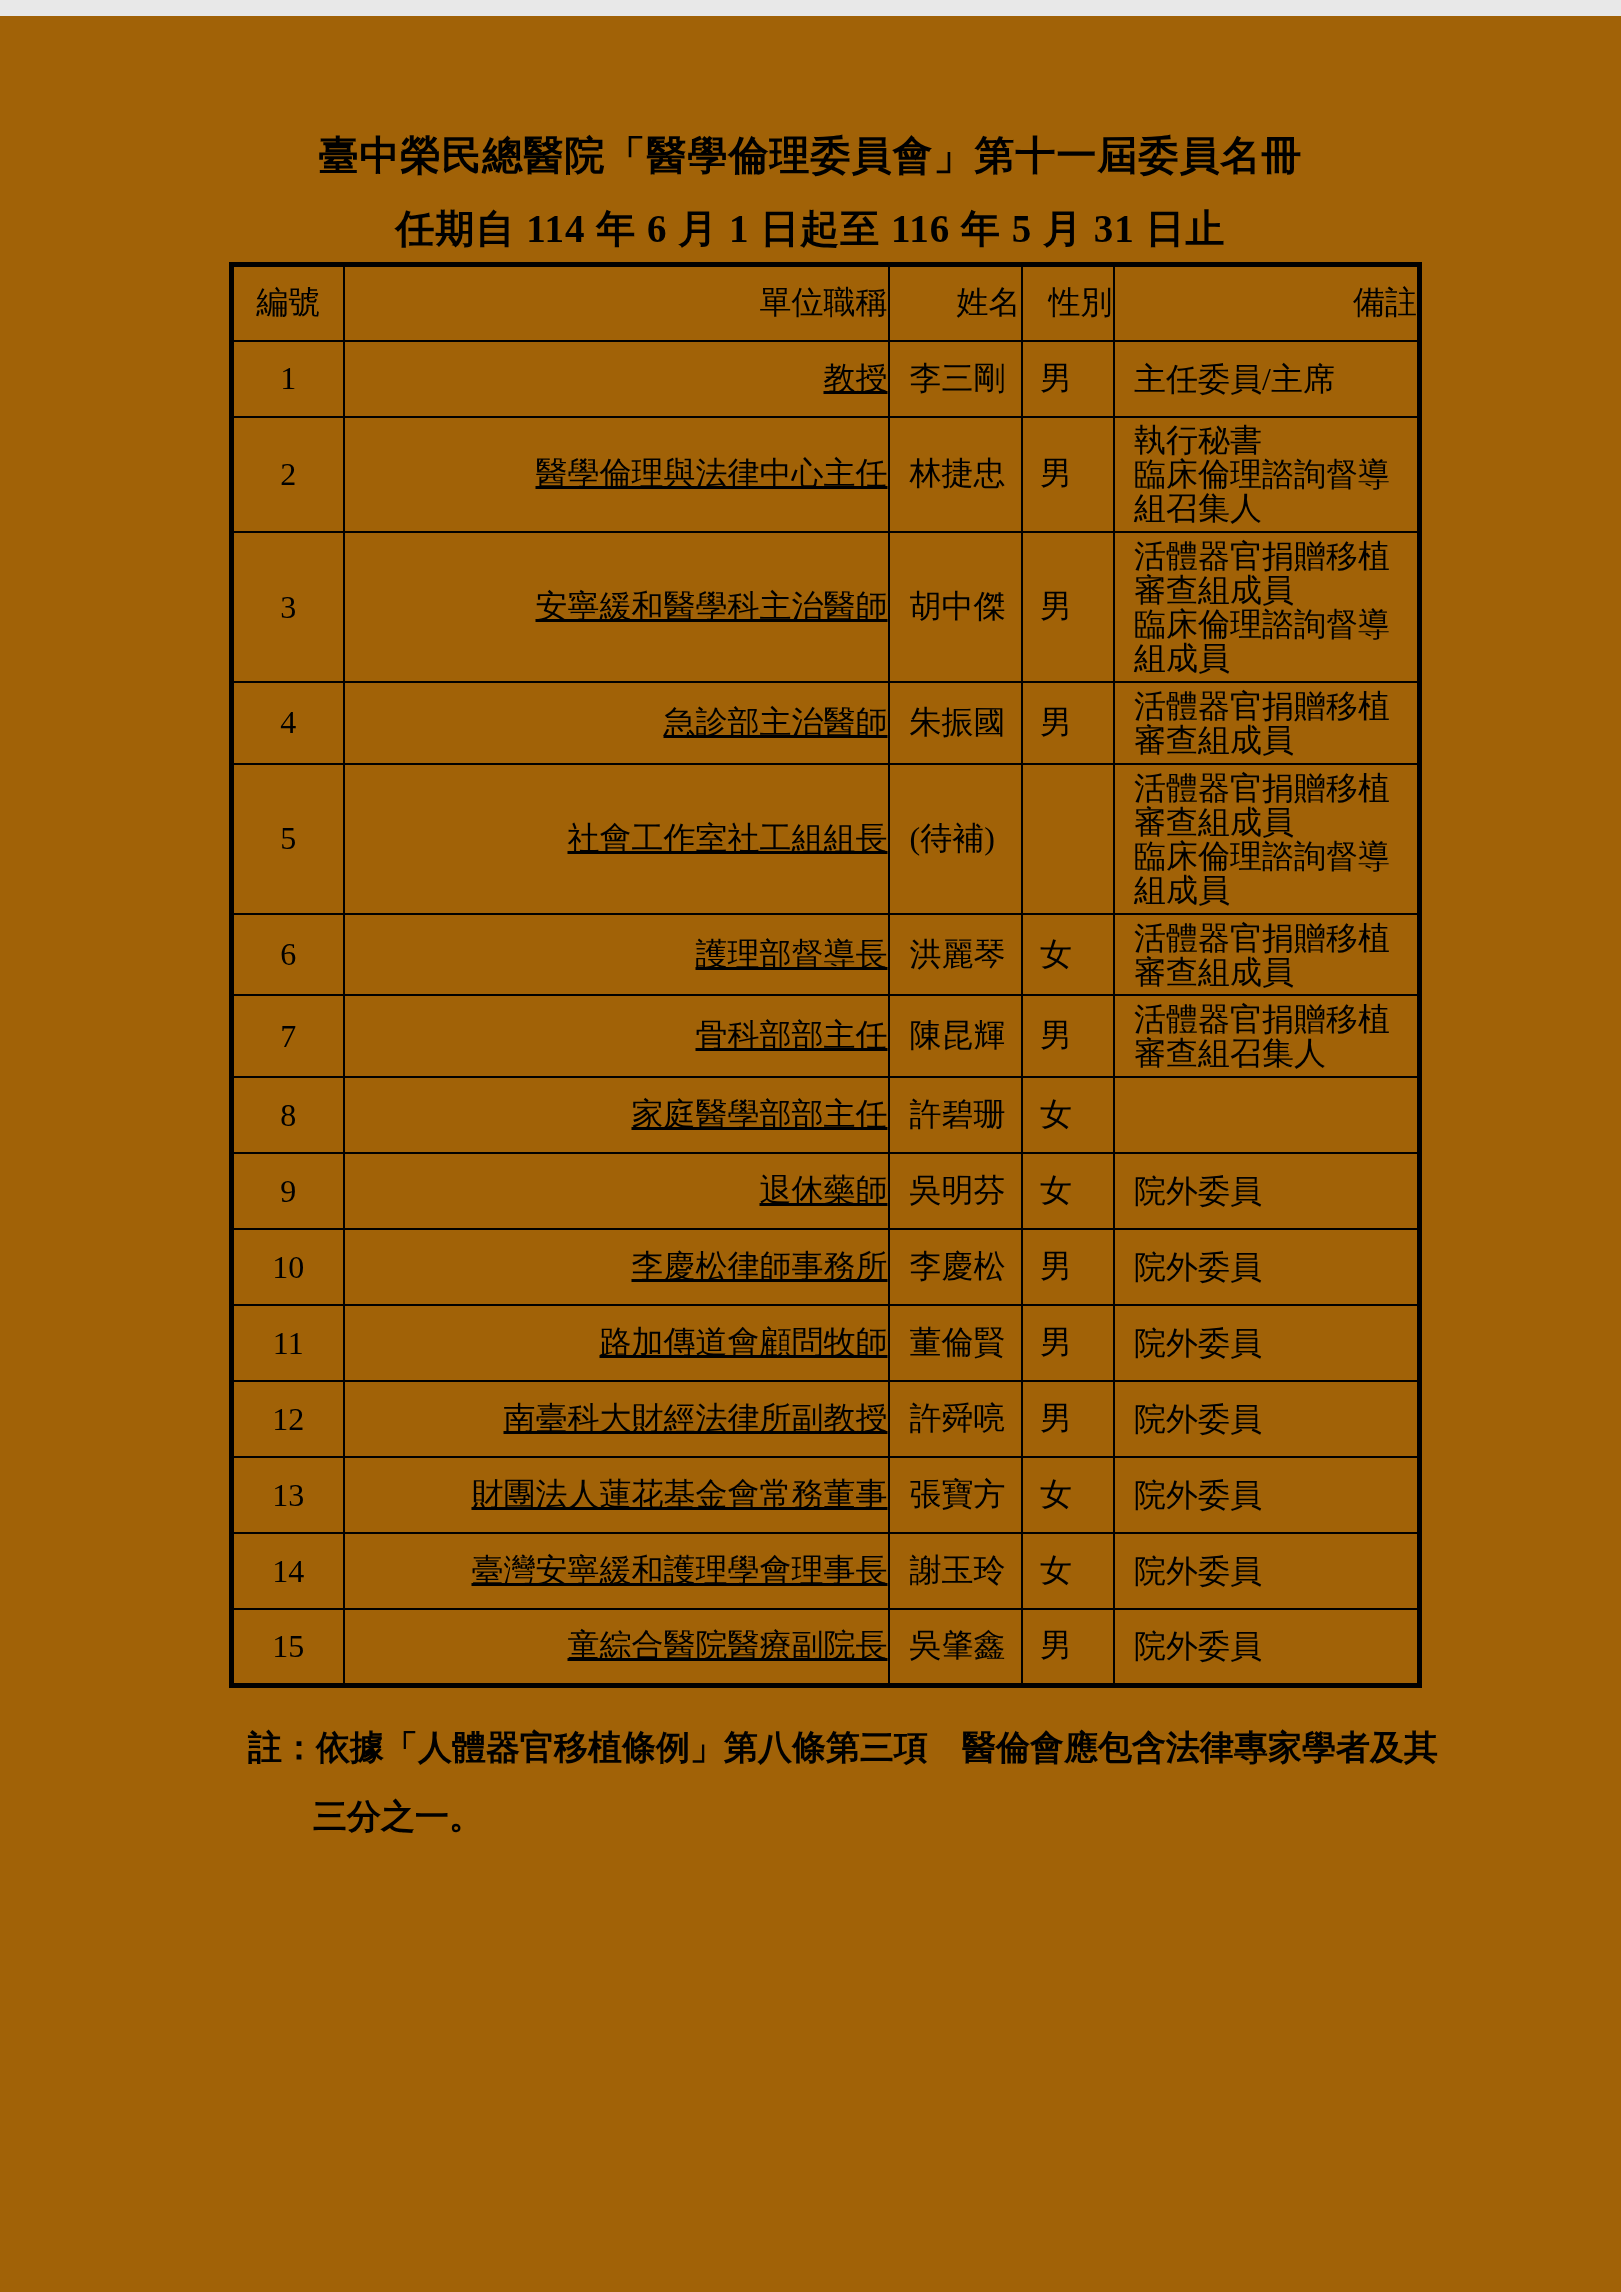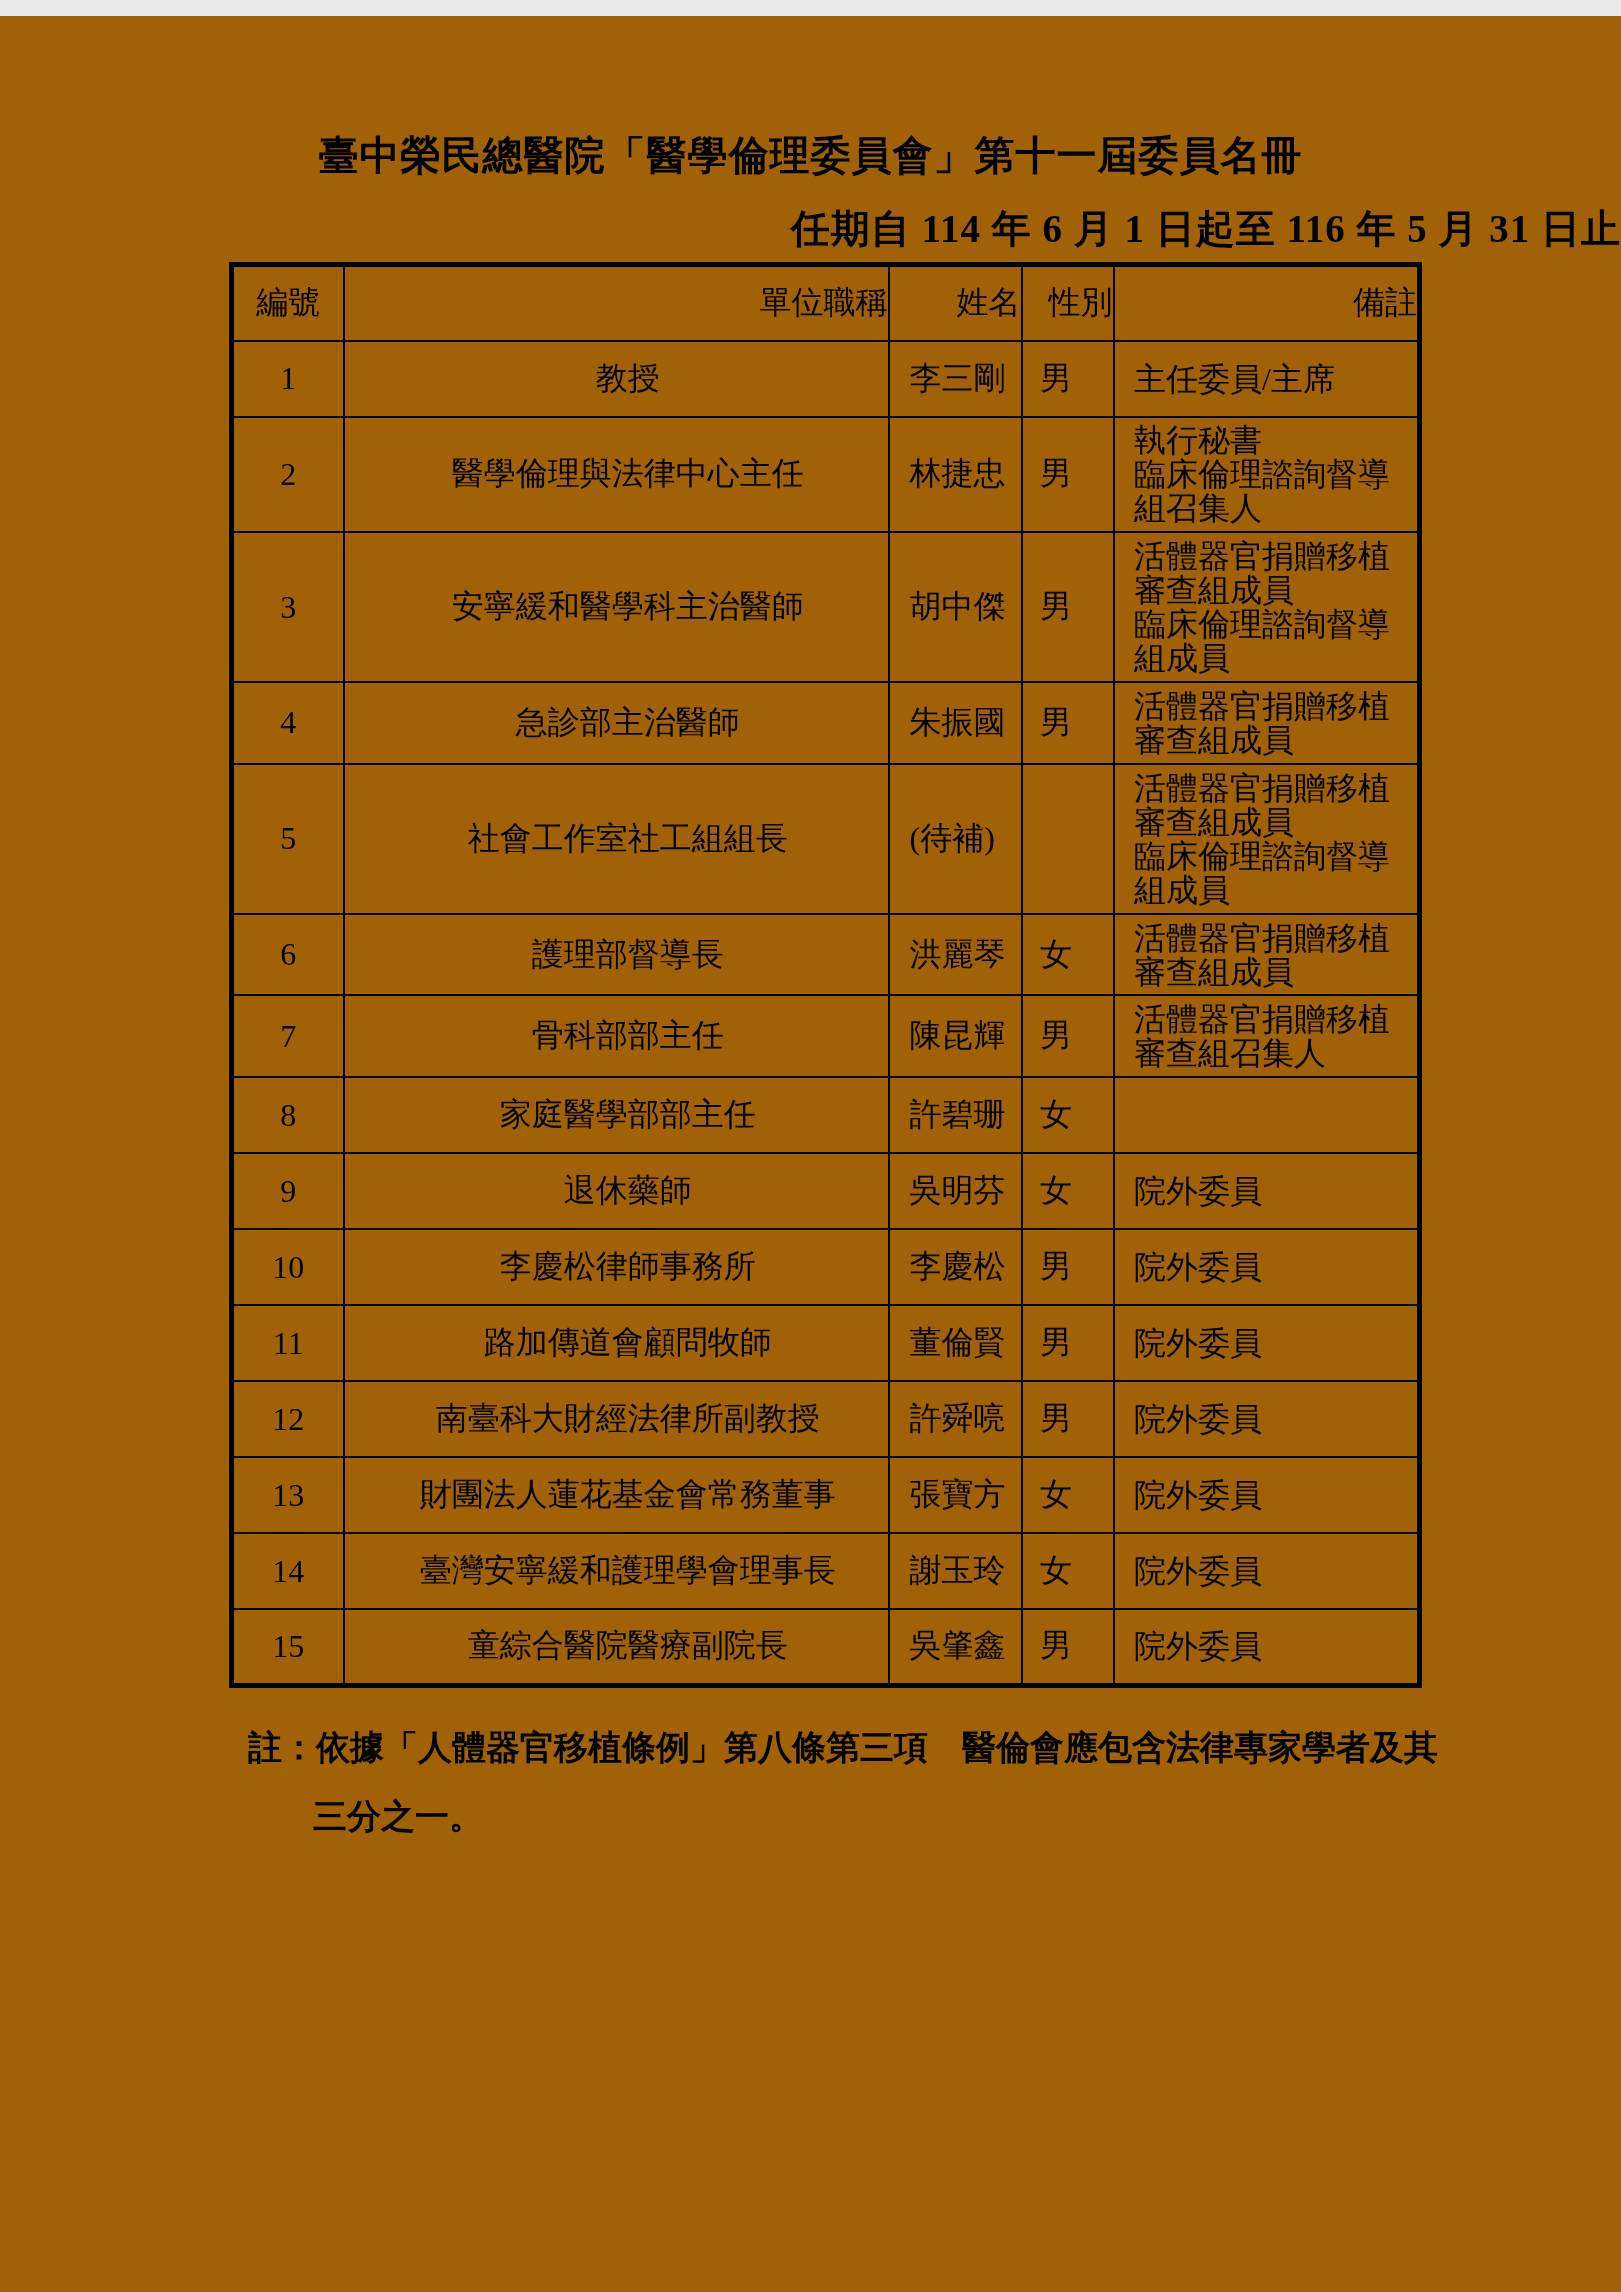--- a/index.html
+++ b/index.html
@@ -19,21 +19,21 @@
     padding-top: 116px;
     text-align: center;
     font-size: 40px;
     font-weight: bold;
     letter-spacing: 1px;
     line-height: 1.2;
   }
 
   .doc-subtitle {
     margin-top: 27.4px;
-    text-align: right;
+    text-align: center;
     font-size: 39px;
     font-weight: bold;
     letter-spacing: 1px;
     line-height: 1.15;
   }
 
   table.roster {
     margin-left: 229px;
     margin-top: 9.8px;
     width: 1188px;
@@ -55,21 +55,21 @@
   col.c-no     { width: 112px; }
   col.c-unit   { width: 545px; }
   col.c-name   { width: 133px; }
   col.c-gender { width: 92px; }
   col.c-remark { width: 306px; }
 
   th.h-no, td.d-no { text-align: center; font-size: 33px; }
   th { text-align: right; padding-left: 9px; }
   th.h-no { padding-left: 0; }
 
-  td.d-unit   { padding-left: 23.5px; text-align: center; }
+  td.d-unit   { padding-left: 23.5px; text-align: right; text-decoration: underline; }
   td.d-name   { padding-left: 20px; text-align: left; }
   td.d-gender { padding-left: 17.6px; text-align: left; }
   td.d-remark {
     padding: 5.9px 7.8px 5.9px 19.6px;
     text-align: left;
     font-size: 30px;
     line-height: 34px;
     white-space: pre-line;
   }
 

